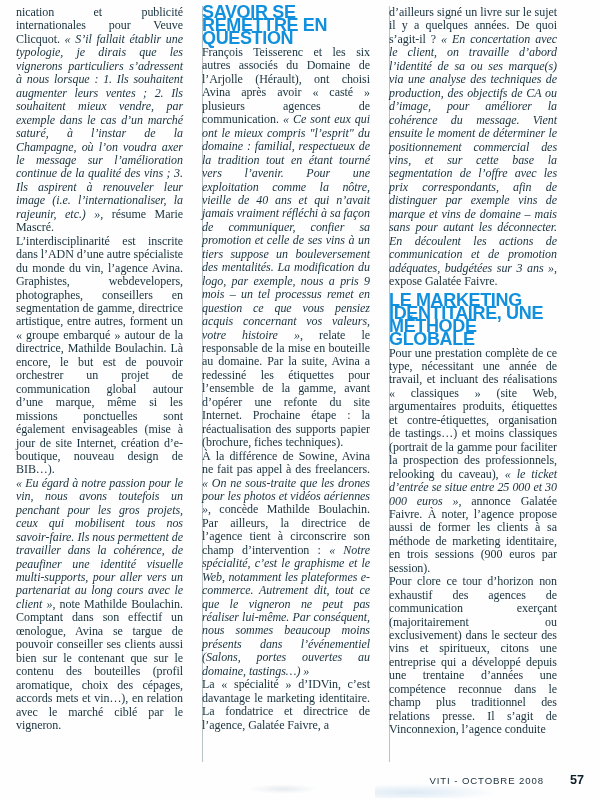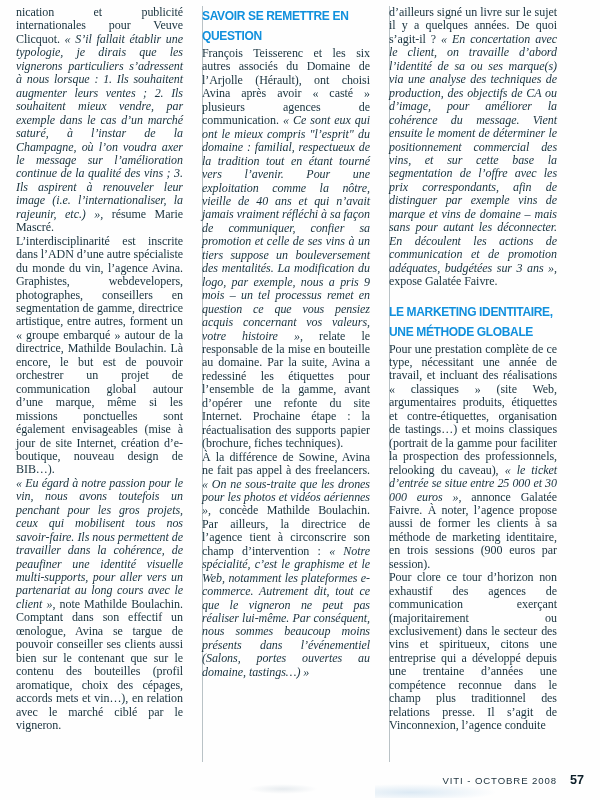--- a/index.html
+++ b/index.html
@@ -65,27 +65,27 @@
   }
   p.body + p.body { text-indent: 0; }
 
   .it { font-style: italic; }
 
   
   h2.section {
     margin: 0 0 1px 0;
     font-family: "Liberation Sans", sans-serif;
     font-weight: bold;
-    font-size: 12px;
-    line-height: 20px;
+    font-size: 18px;
+    line-height: 13px;
     letter-spacing: -0.35px;
     color: #1190dd;
     text-transform: uppercase;
   }
-  h2.section.spaced { margin-top: 13px; }
+  h2.section.spaced { margin-top: 5px; }
 
   
   .footer {
     position: absolute;
     left: 0;
     right: 16px;
     bottom: 12px;
     text-align: right;
     white-space: nowrap;
   }
@@ -94,21 +94,21 @@
     font-size: 9.6px;
     letter-spacing: 0.9px;
     color: #203540;
     vertical-align: baseline;
   }
   .footer .pagenum {
     font-family: "Liberation Sans", sans-serif;
     font-weight: bold;
     font-size: 12.6px;
     color: #0d1f29;
-    margin-left: 13px;
+    margin-left: 26px;
     vertical-align: baseline;
   }
 
   
   .smudge {
     position: absolute;
     left: 375px;
     bottom: 2px;
     width: 120px;
     height: 14px;
@@ -143,20 +143,21 @@
       <p class="body"><span class="it">« Eu égard à notre passion pour le vin, nous avons toutefois un penchant pour les gros projets, ceux qui mobilisent tous nos savoir-faire. Ils nous permettent de travailler dans la cohérence, de peaufiner une identité visuelle multi-supports, pour aller vers un partenariat au long cours avec le client »</span><span>, note Mathilde Boulachin. Comptant dans son effectif un œnologue, Avina se targue de pouvoir conseiller ses clients aussi bien sur le contenant que sur le contenu des bouteilles (profil aromatique, choix des cépages, accords mets et vin…), en relation avec le marché ciblé par le vigneron.</span></p>
     </div>
 
     <div class="col col-2">
       <h2 class="section">SAVOIR SE REMETTRE EN QUESTION</h2>
 
       <p class="body"><span>François Teisserenc et les six autres associés du Domaine de l’Arjolle (Hérault), ont choisi Avina après avoir « casté » plusieurs agences de communication. </span><span class="it">« Ce sont eux qui ont le mieux compris "l’esprit" du domaine : familial, respectueux de la tradition tout en étant tourné vers l’avenir. Pour une exploitation comme la nôtre, vieille de 40 ans et qui n’avait jamais vraiment réfléchi à sa façon de communiquer, confier sa promotion et celle de ses vins à un tiers suppose un bouleversement des mentalités. La modification du logo, par exemple, nous a pris 9 mois – un tel processus remet en question ce que vous pensiez acquis concernant vos valeurs, votre histoire »</span><span>, relate le responsable de la mise en bouteille au domaine. Par la suite, Avina a redessiné les étiquettes pour l’ensemble de la gamme, avant d’opérer une refonte du site Internet. Prochaine étape : la réactualisation des supports papier (brochure, fiches techniques).</span></p>
 
       <p class="body"><span>À la différence de Sowine, Avina ne fait pas appel à des freelancers. </span><span class="it">« On ne sous-traite que les drones pour les photos et vidéos aériennes »</span><span>, concède Mathilde Boulachin. Par ailleurs, la directrice de l’agence tient à circonscrire son champ d’intervention : </span><span class="it">« Notre spécialité, c’est le graphisme et le Web, notamment les plateformes e-commerce. Autrement dit, tout ce que le vigneron ne peut pas réaliser lui-même. Par conséquent, nous sommes beaucoup moins présents dans l’événementiel (Salons, portes ouvertes au domaine, tastings…) »</span></p>
 
+      <p class="body"><span>La « spécialité » d’IDVin, c’est davantage le marketing identitaire. La fondatrice et directrice de l’agence, Galatée Faivre, a</span></p>
     </div>
 
     <div class="col col-3">
       <p class="body"><span>d’ailleurs signé un livre sur le sujet il y a quelques années. De quoi s’agit-il ? </span><span class="it">« En concertation avec le client, on travaille d’abord l’identité de sa ou ses marque(s) via une analyse des techniques de production, des objectifs de CA ou d’image, pour améliorer la cohérence du message. Vient ensuite le moment de déterminer le positionnement commercial des vins, et sur cette base la segmentation de l’offre avec les prix correspondants, afin de distinguer par exemple vins de marque et vins de domaine – mais sans pour autant les déconnecter. En découlent les actions de communication et de promotion adéquates, budgétées sur 3 ans »</span><span>, expose Galatée Faivre.</span></p>
 
       <h2 class="section spaced">LE MARKETING IDENTITAIRE, UNE MÉTHODE GLOBALE</h2>
 
       <p class="body"><span>Pour une prestation complète de ce type, nécessitant une année de travail, et incluant des réalisations « classiques » (site Web, argumentaires produits, étiquettes et contre-étiquettes, organisation de tastings…) et moins classiques (portrait de la gamme pour faciliter la prospection des professionnels, relooking du caveau), </span><span class="it">« le ticket d’entrée se situe entre 25 000 et 30 000 euros »</span><span>, annonce Galatée Faivre. À noter, l’agence propose aussi de former les clients à sa méthode de marketing identitaire, en trois sessions (900 euros par session).</span></p>
 
       <p class="body"><span>Pour clore ce tour d’horizon non exhaustif des agences de communication exerçant (majoritairement ou exclusivement) dans le secteur des vins et spiritueux, citons une entreprise qui a développé depuis une trentaine d’années une compétence reconnue dans le champ plus traditionnel des relations presse. Il s’agit de Vinconnexion, l’agence conduite</span></p>

